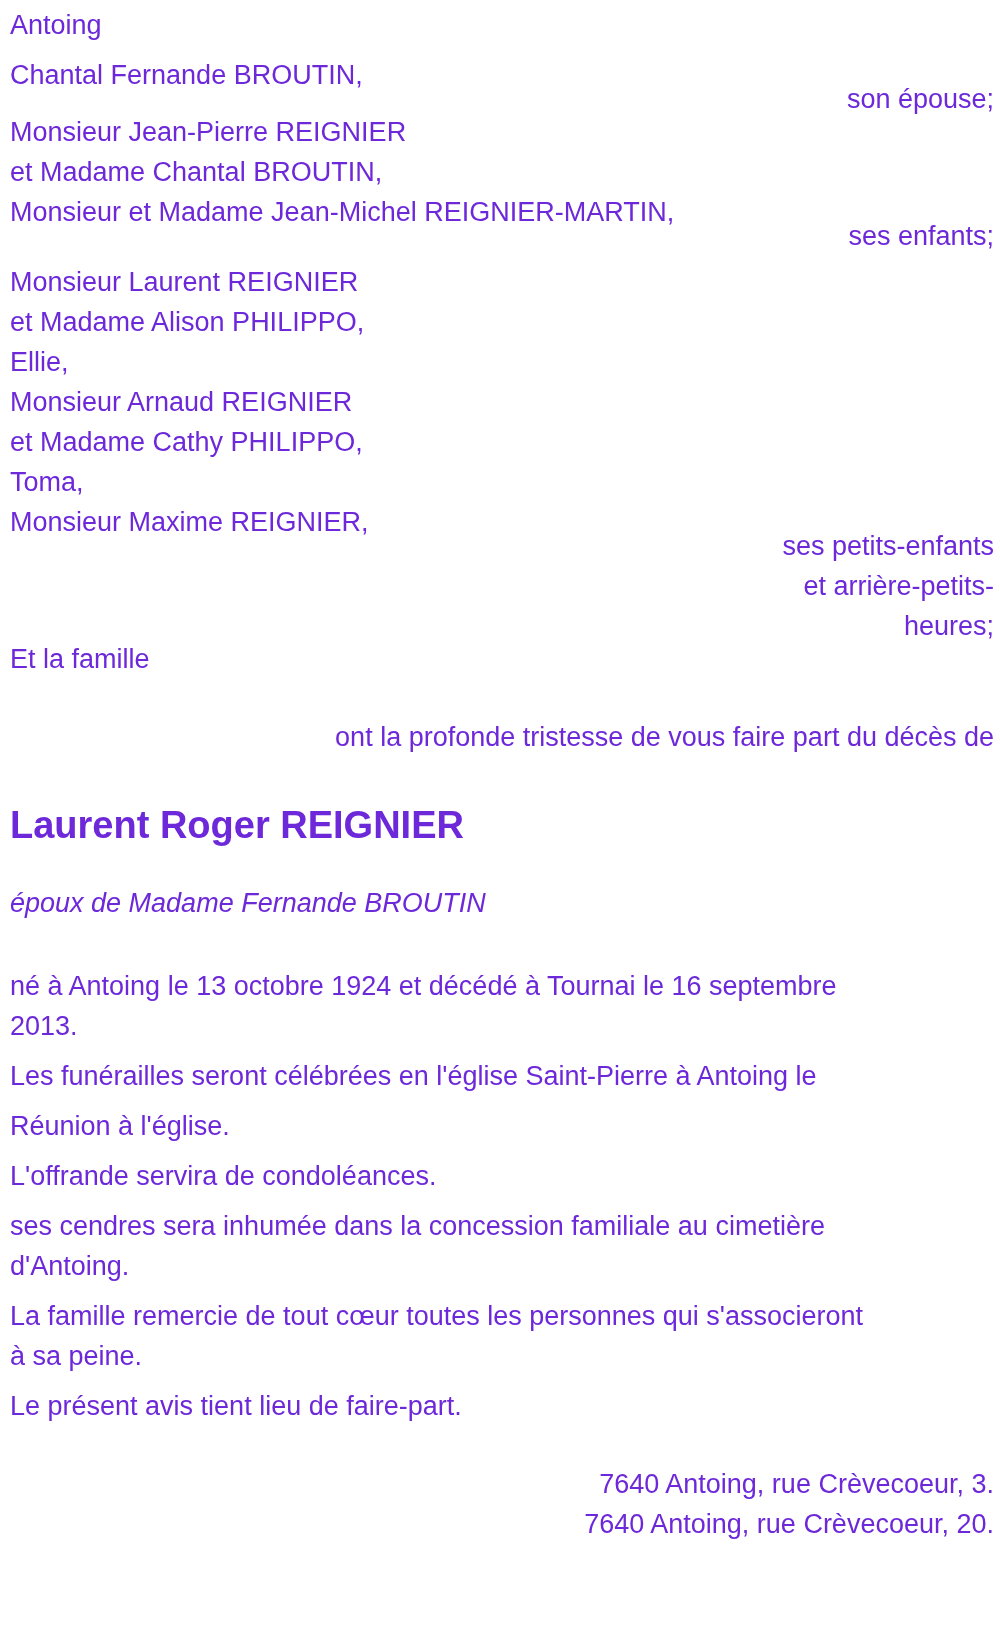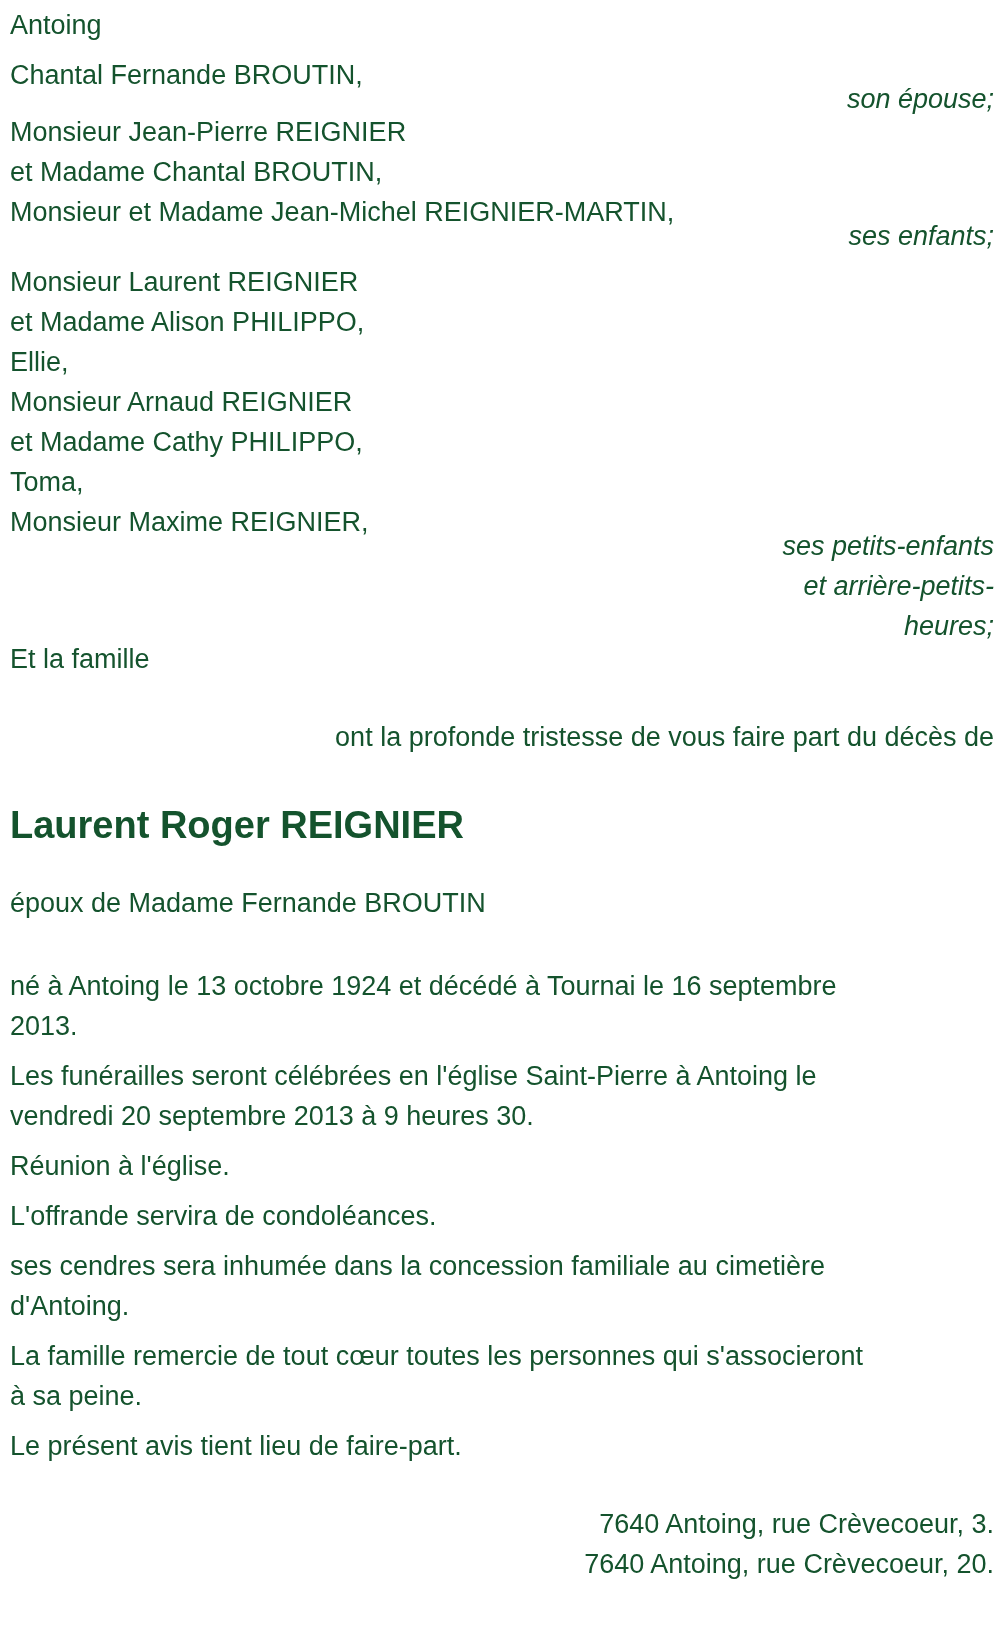--- a/index.html
+++ b/index.html
@@ -4,42 +4,41 @@
 <style>
   html, body { margin: 0; padding: 0; background: #ffffff; }
   .page {
     position: relative;
     width: 1000px;
     height: 1644px;
     box-sizing: border-box;
     padding: 5px 6px 0 10px;
     overflow: hidden;
     background: #ffffff;
-    color: #14532d;
+    color: #6d28d9;
     font-family: "Liberation Sans", "DejaVu Sans", sans-serif;
     font-size: 27px;
     line-height: 40px;
   }
   .para { margin: 0 0 10px 0; }
   .line { white-space: nowrap; }
   .label {
-    font-style: italic;
     text-align: right;
     margin: -26px 0 -7px 0;
   }
   .label .line { white-space: nowrap; }
   .title {
     font-weight: bold;
     font-size: 38px;
     line-height: 48px;
     margin: 44px 0 10px 0;
     white-space: nowrap;
   }
   .mt13 { margin-top: 13px; }
-  .mt34 { margin-top: 34px; }
+  .mt34 { margin-top: 34px; font-style: italic; }
   .mt38 { margin-top: 38px; text-align: right; }
   .mt43 { margin-top: 43px; }
 </style>
 </head>
 <body>
 
 <div class="page">
 
   <div class="para">
     <div class="line">Antoing</div>
@@ -93,21 +92,20 @@
     <div class="line">époux de Madame Fernande BROUTIN</div>
   </div>
 
   <div class="para mt43">
     <div class="line">né à Antoing le 13 octobre 1924 et décédé à Tournai le 16 septembre</div>
     <div class="line">2013.</div>
   </div>
 
   <div class="para">
     <div class="line">Les funérailles seront célébrées en l'église Saint-Pierre à Antoing le</div>
-    <div class="line">vendredi 20 septembre 2013 à 9 heures 30.</div>
   </div>
 
   <div class="para">
     <div class="line">Réunion à l'église.</div>
   </div>
 
   <div class="para">
     <div class="line">L'offrande servira de condoléances.</div>
   </div>
 

